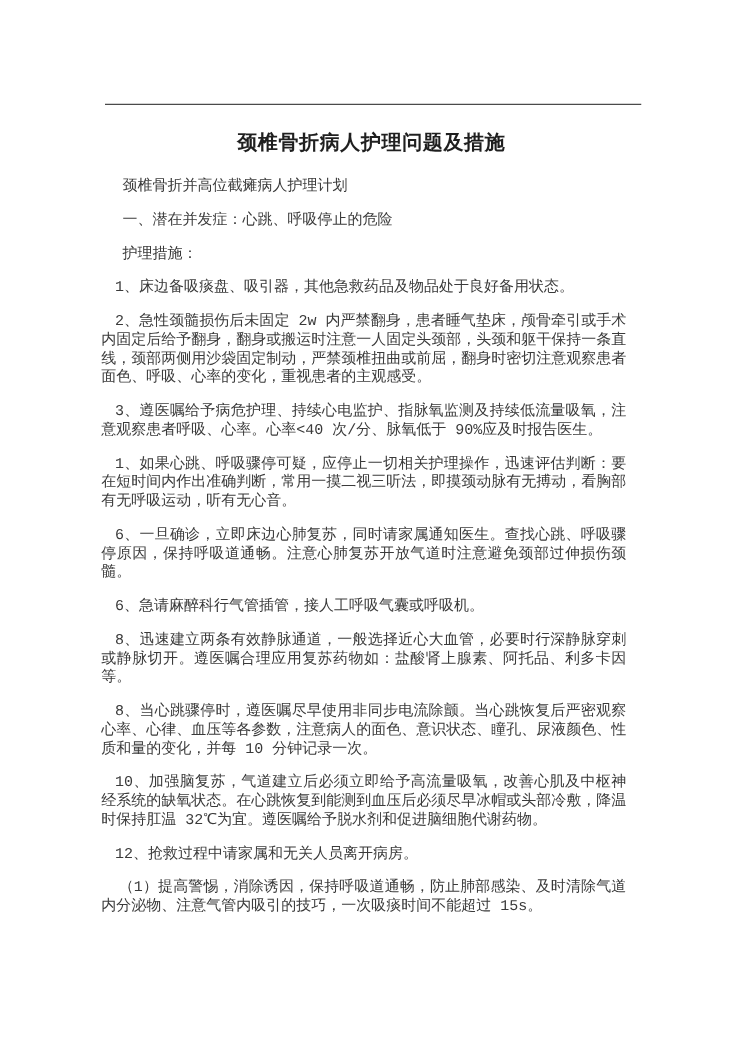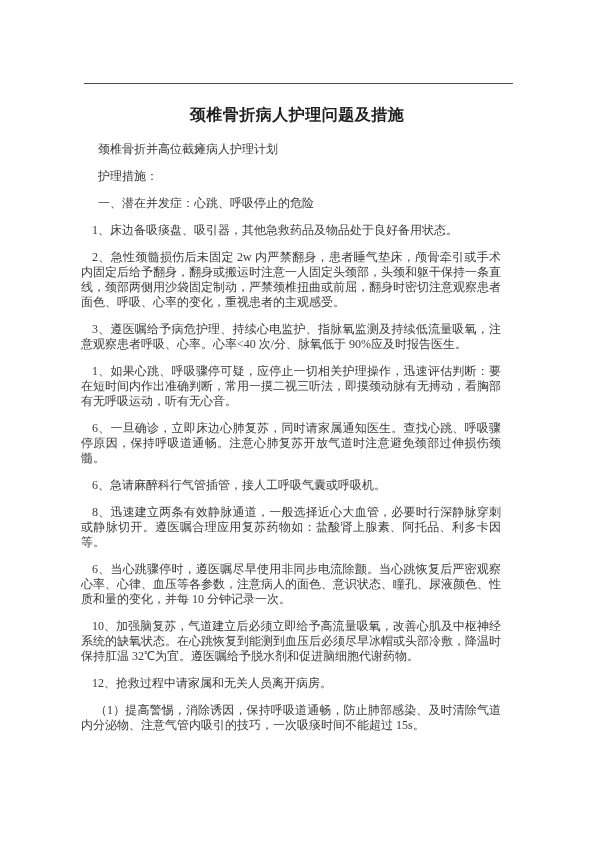--- a/index.html
+++ b/index.html
@@ -6,21 +6,21 @@
     margin: 0;
     padding: 0;
     background: #ffffff;
   }
   .page {
     position: relative;
     width: 600px;
     height: 736px;
     background: var(--page-bg, #ffffff);
     overflow: hidden;
-    font-family: Liberation Serif, serif;
+    font-family: Liberation Mono, monospace;
     color: var(--text-color, #3a3a3a);
     box-sizing: border-box;
   }
   .content {
     padding: 83px 87px 0 81px;
   }
   .top-rule {
     height: 0;
     border: none;
     border-top: 1px solid var(--rule-color, #4a4a4a);
@@ -49,28 +49,28 @@
 </head>
 <body>
 
 <div class="page" style="--page-bg: #ffffff; --text-color: #3a3a3a; --title-color: #1f1f1f; --rule-color: #4a4a4a;">
   <div class="content">
     <hr class="top-rule">
     <h1 class="doc-title">颈椎骨折病人护理问题及措施</h1>
     <div class="doc-body">
 
     <p class="intro-line">颈椎骨折并高位截瘫病人护理计划</p>
+        <p class="intro-line">一、潜在并发症：心跳、呼吸停止的危险</p>
         <p class="intro-line">护理措施：</p>
-        <p class="intro-line">一、潜在并发症：心跳、呼吸停止的危险</p>
         <p class="measure-paragraph">1、床边备吸痰盘、吸引器，其他急救药品及物品处于良好备用状态。</p>
         <p class="measure-paragraph">2、急性颈髓损伤后未固定 2w 内严禁翻身，患者睡气垫床，颅骨牵引或手术内固定后给予翻身，翻身或搬运时注意一人固定头颈部，头颈和躯干保持一条直线，颈部两侧用沙袋固定制动，严禁颈椎扭曲或前屈，翻身时密切注意观察患者面色、呼吸、心率的变化，重视患者的主观感受。</p>
         <p class="measure-paragraph">3、遵医嘱给予病危护理、持续心电监护、指脉氧监测及持续低流量吸氧，注意观察患者呼吸、心率。心率&lt;40 次/分、脉氧低于 90%应及时报告医生。</p>
         <p class="measure-paragraph">1、如果心跳、呼吸骤停可疑，应停止一切相关护理操作，迅速评估判断：要在短时间内作出准确判断，常用一摸二视三听法，即摸颈动脉有无搏动，看胸部有无呼吸运动，听有无心音。</p>
         <p class="measure-paragraph">6、一旦确诊，立即床边心肺复苏，同时请家属通知医生。查找心跳、呼吸骤停原因，保持呼吸道通畅。注意心肺复苏开放气道时注意避免颈部过伸损伤颈髓。</p>
         <p class="measure-paragraph">6、急请麻醉科行气管插管，接人工呼吸气囊或呼吸机。</p>
         <p class="measure-paragraph">8、迅速建立两条有效静脉通道，一般选择近心大血管，必要时行深静脉穿刺或静脉切开。遵医嘱合理应用复苏药物如：盐酸肾上腺素、阿托品、利多卡因等。</p>
-        <p class="measure-paragraph">6、当心跳骤停时，遵医嘱尽早使用非同步电流除颤。当心跳恢复后严密观察心率、心律、血压等各参数，注意病人的面色、意识状态、瞳孔、尿液颜色、性质和量的变化，并每 10 分钟记录一次。</p>
+        <p class="measure-paragraph">8、当心跳骤停时，遵医嘱尽早使用非同步电流除颤。当心跳恢复后严密观察心率、心律、血压等各参数，注意病人的面色、意识状态、瞳孔、尿液颜色、性质和量的变化，并每 10 分钟记录一次。</p>
         <p class="measure-paragraph">10、加强脑复苏，气道建立后必须立即给予高流量吸氧，改善心肌及中枢神经系统的缺氧状态。在心跳恢复到能测到血压后必须尽早冰帽或头部冷敷，降温时保持肛温 32℃为宜。遵医嘱给予脱水剂和促进脑细胞代谢药物。</p>
         <p class="measure-paragraph">12、抢救过程中请家属和无关人员离开病房。</p>
         <p class="sub-measure-paragraph">（1）提高警惕，消除诱因，保持呼吸道通畅，防止肺部感染、及时清除气道内分泌物、注意气管内吸引的技巧，一次吸痰时间不能超过 15s。</p>
       </div>
   </div>
 </div>
 
 </body></html>

